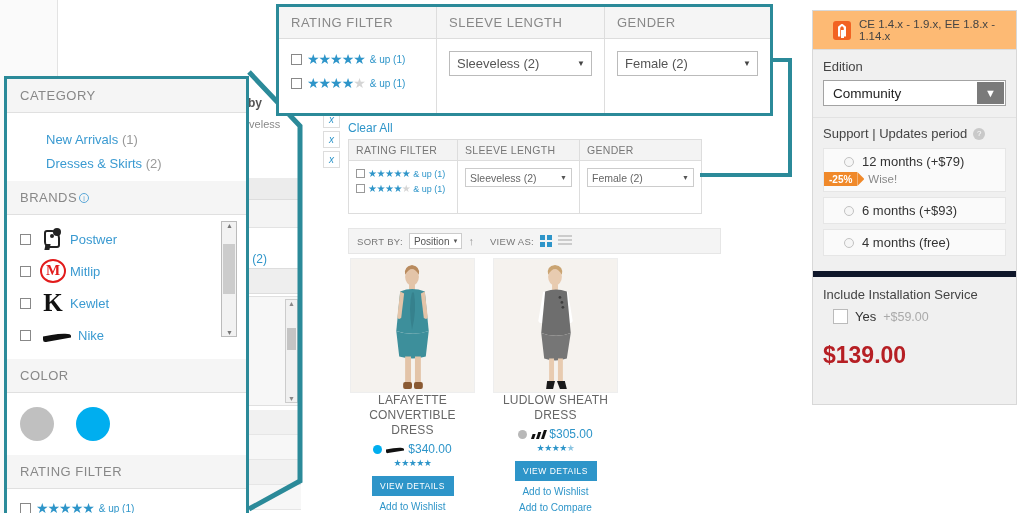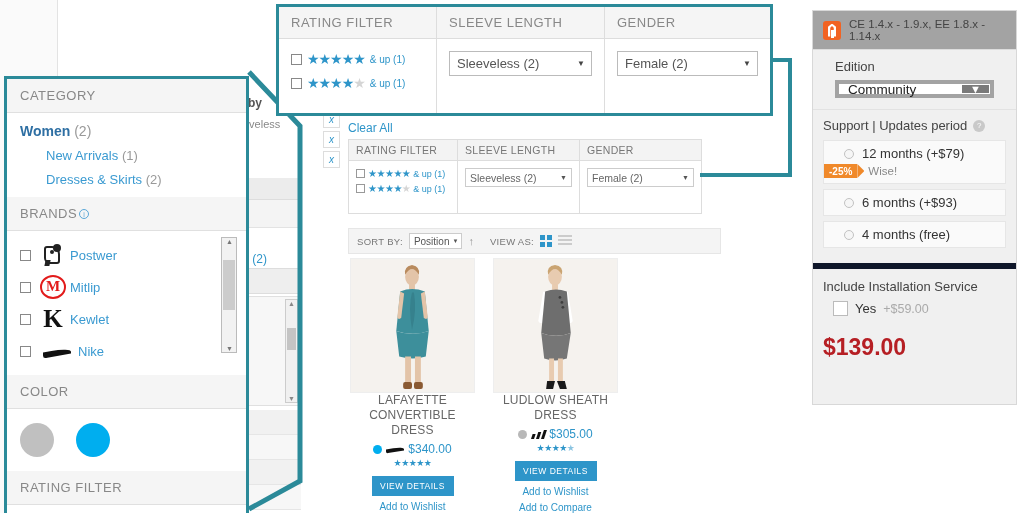--- a/index.html
+++ b/index.html
@@ -203,36 +203,36 @@
   
   svg#connectors { left:0; top:0; width:1024px; height:513px; pointer-events:none; }
 
   
   #right-panel {
     left:812px; top:10px; width:205px; height:395px;
     background:#f0f0f0; border:1px solid #d8d8d8;
   }
   #rp-head {
     display:flex; align-items:center; gap:8px;
-    padding:7px 10px; border-bottom:1px solid #ddd; background:#a3a3a3;
+    padding:7px 20px; border-bottom:1px solid #ddd; background:#fdba74;
   }
   #rp-head .txt { font-size:11.5px; color:#444; }
   .mag-logo {
     width:18px; height:19px; position:relative; flex:0 0 18px;
   }
   .mag-logo .mo { position:absolute; inset:0; background:#f26322; border-radius:3px; }
   .mag-logo .mi {
     position:absolute; left:5px; top:3px; width:8px; height:13px;
     background:#fff; clip-path:polygon(0 100%,0 25%,50% 0,100% 25%,100% 100%,72% 100%,72% 32%,50% 20%,28% 32%,28% 100%);
   }
   .mag-logo .mc { position:absolute; left:7.5px; top:9px; width:3px; height:8px; background:#fff; }
-  #rp-edition { padding:9px 22px 11px; border-bottom:1px solid #e2e2e2; }
+  #rp-edition { padding:9px 10px 11px; border-bottom:1px solid #e2e2e2; }
   .rp-label { font-size:13px; color:#444; margin-bottom:6px; }
   #ed-select {
-    height:18px; background:#fff; border:4px solid #a3a3a3; display:flex;
+    height:26px; background:#fff; border:1px solid #a3a3a3; display:flex;
     align-items:center; padding:0 34px 0 9px; font-size:13.5px; color:#222; position:relative;
   }
   #ed-select .btn {
     position:absolute; right:1px; top:1px; bottom:1px; width:27px; background:#7a7a7a;
     color:#fff; display:flex; align-items:center; justify-content:center; font-size:11px;
   }
   #rp-support { padding:8px 10px 10px; border-bottom:6px solid #0f172a; }
   .rp-label-row { display:flex; align-items:center; gap:6px; margin-bottom:7px; }
   .help-i {
     width:12px; height:12px; border-radius:50%; background:#c9c9c9; color:#fff;
@@ -477,24 +477,20 @@
         </div>
       </div>
     </div>
   </div>
 </div>
 
 <div class="layer" id="callout-left">
 
   <div class="sbhead">CATEGORY</div>
   <div class="sbbody">
-    <div class="cat-women">
-      <span>Women</span>
-      <span class="cnt">(2)</span>
-    </div>
     <div class="cat-sub">
       <span>New Arrivals</span>
       <span class="cnt">(1)</span>
     </div>
     <div class="cat-sub">
       <span>Dresses &amp; Skirts</span>
       <span class="cnt">(2)</span>
     </div>
   </div>
 

